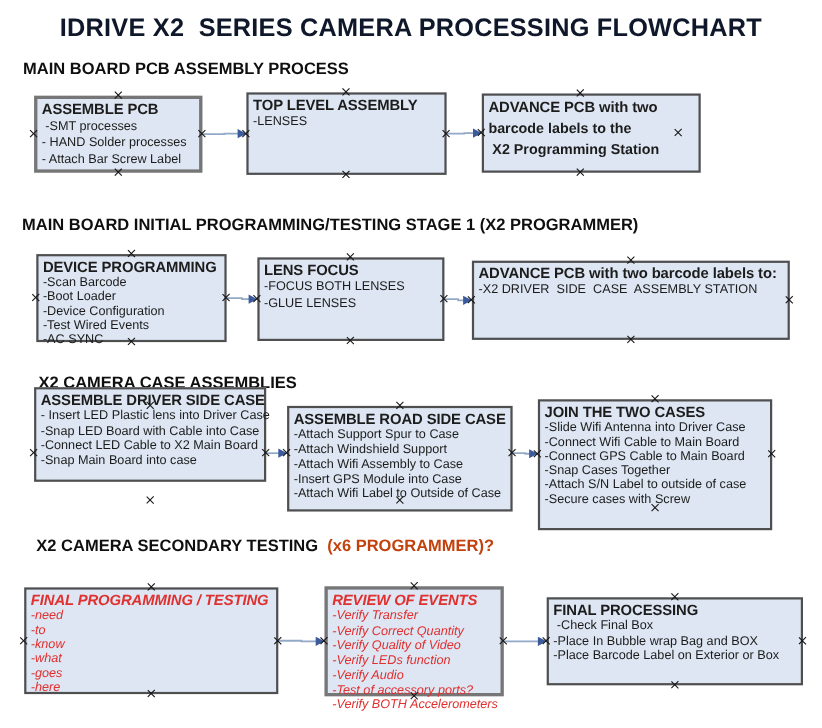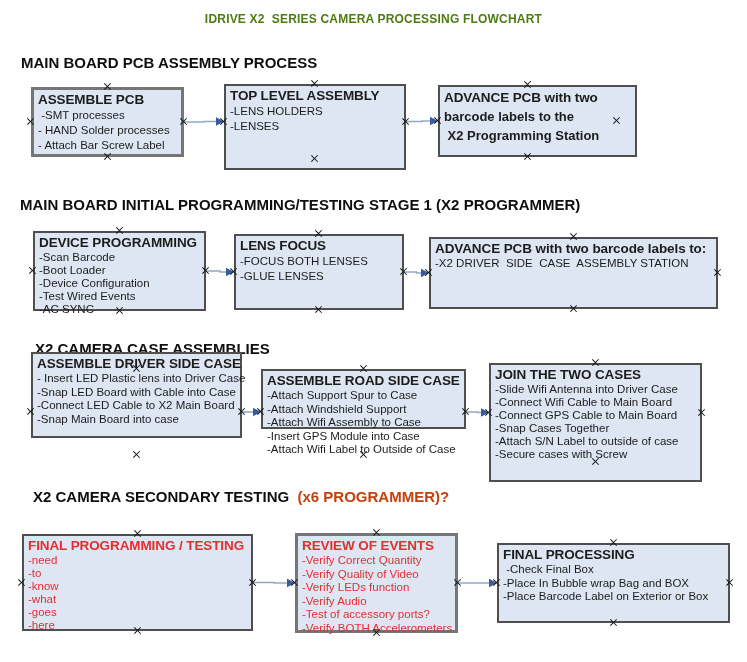--- a/index.html
+++ b/index.html
@@ -1,31 +1,31 @@
 <!DOCTYPE html>
 <html><head>
 <meta charset="utf-8">
 <style>
   html,body{margin:0;padding:0;background:#ffffff;}
   body{font-family:"Liberation Sans",sans-serif;}
   #canvas{position:relative;width:747px;height:662px;background:#ffffff;overflow:hidden;}
   .title{position:absolute;left:0;top:12px;width:747px;text-align:center;
-         font-size:12px;font-weight:bold;color:#4d7c0f;white-space:pre;letter-spacing:.2px;}
+         font-size:23px;font-weight:bold;color:#0f172a;white-space:pre;letter-spacing:.2px;}
   .heading{position:absolute;font-size:15px;font-weight:bold;color:#0f0f0f;white-space:pre;}
   .heading .red{color:#c2410c;}
   .fbox{position:absolute;box-sizing:border-box;background:#dde6f2;border:2px solid #4f4f4f;
         padding:1px 2px 0 4px;color:#1c1c1c;}
   .fbox.gray{border-color:#767676;border-width:3px;}
   .fbox .btitle{font-size:13.5px;font-weight:bold;line-height:17px;white-space:pre;letter-spacing:-.1px;}
   .fbox .item{font-size:11.5px;line-height:13.5px;white-space:pre;}
   .fbox.lh15 .item{line-height:15px;}
   .fbox.compact .item{line-height:13px;}
   .fbox.boldItems .btitle{line-height:19px;}
   .fbox.boldItems .item{font-weight:bold;font-size:13px;line-height:19px;}
-  .fbox.red .btitle,.fbox.red .item{color:#e03030;}
+  .fbox.red .btitle,.fbox.red .item{color:#e03030;font-style:italic;}
   #overlay{position:absolute;left:0;top:0;pointer-events:none;}
   .handle{position:absolute;width:7px;height:7px;margin-left:-4px;margin-top:-4px;z-index:6;pointer-events:none;}
   .handle::before,.handle::after{content:"";position:absolute;left:3px;top:-1px;width:1.2px;height:9px;background:#161616;}
   .handle::before{transform:rotate(45deg);}
   .handle::after{transform:rotate(-45deg);}
 </style>
 </head>
 <body>
 
 <div id="canvas">
@@ -36,23 +36,22 @@
   <div class="heading" style="left:20px;top:196px">MAIN BOARD INITIAL PROGRAMMING/TESTING STAGE 1 (X2 PROGRAMMER)</div>
   <div class="heading" style="left:35px;top:340px">X2 CAMERA CASE ASSEMBLIES</div>
   <div class="heading" style="left:33px;top:488px"><span>X2 CAMERA SECONDARY TESTING </span><span class="red"> (x6 PROGRAMMER)?</span></div>
 
   <div class="fbox lh15 gray" id="s0b0" style="left:31px;top:87px;width:153px;height:70px">
     <div class="btitle">ASSEMBLE PCB</div>
     <div class="item"> -SMT processes</div>
     <div class="item">- HAND Solder processes</div>
     <div class="item">- Attach Bar Screw Label</div>
   </div>
-  <div class="fbox lh15" id="s0b1" style="left:224px;top:84px;width:182px;height:86px">
+  <div class="fbox lh15" id="s0b1" style="left:224px;top:84px;width:182px;height:75px">
     <div class="btitle">TOP LEVEL ASSEMBLY</div>
-    <div class="item">-LENS HOLDERS</div>
     <div class="item">-LENSES</div>
   </div>
   <div class="fbox boldItems" id="s0b2" style="left:438px;top:85px;width:199px;height:72px">
     <div class="btitle">ADVANCE PCB with two</div>
     <div class="item">barcode labels to the</div>
     <div class="item"> X2 Programming Station</div>
   </div>
 
   <div class="fbox compact" id="s1b0" style="left:33px;top:231px;width:173px;height:80px">
     <div class="btitle">DEVICE PROGRAMMING</div>
@@ -72,21 +71,21 @@
     <div class="item">-X2 DRIVER  SIDE  CASE  ASSEMBLY STATION</div>
   </div>
 
   <div class="fbox" id="s2b0" style="left:31px;top:352px;width:211px;height:86px">
     <div class="btitle">ASSEMBLE DRIVER SIDE CASE</div>
     <div class="item">- Insert LED Plastic lens into Driver Case</div>
     <div class="item">-Snap LED Board with Cable into Case</div>
     <div class="item">-Connect LED Cable to X2 Main Board</div>
     <div class="item">-Snap Main Board into case</div>
   </div>
-  <div class="fbox" id="s2b1" style="left:261px;top:369px;width:205px;height:60px">
+  <div class="fbox" id="s2b1" style="left:261px;top:369px;width:205px;height:96px">
     <div class="btitle">ASSEMBLE ROAD SIDE CASE</div>
     <div class="item">-Attach Support Spur to Case</div>
     <div class="item">-Attach Windshield Support</div>
     <div class="item">-Attach Wifi Assembly to Case</div>
     <div class="item">-Insert GPS Module into Case</div>
     <div class="item">-Attach Wifi Label to Outside of Case</div>
   </div>
   <div class="fbox compact" id="s2b2" style="left:489px;top:363px;width:213px;height:119px">
     <div class="btitle">JOIN THE TWO CASES</div>
     <div class="item">-Slide Wifi Antenna into Driver Case</div>
@@ -101,20 +100,21 @@
     <div class="btitle">FINAL PROGRAMMING / TESTING</div>
     <div class="item">-need</div>
     <div class="item">-to</div>
     <div class="item">-know</div>
     <div class="item">-what</div>
     <div class="item">-goes</div>
     <div class="item">-here</div>
   </div>
   <div class="fbox red gray" id="s3b1" style="left:295px;top:533px;width:163px;height:100px">
     <div class="btitle">REVIEW OF EVENTS</div>
+    <div class="item">-Verify Transfer</div>
     <div class="item">-Verify Correct Quantity</div>
     <div class="item">-Verify Quality of Video</div>
     <div class="item">-Verify LEDs function</div>
     <div class="item">-Verify Audio</div>
     <div class="item">-Test of accessory ports?</div>
     <div class="item">-Verify BOTH Accelerometers</div>
   </div>
   <div class="fbox" id="s3b2" style="left:497px;top:543px;width:233px;height:80px">
     <div class="btitle">FINAL PROCESSING</div>
     <div class="item"> -Check Final Box</div>

